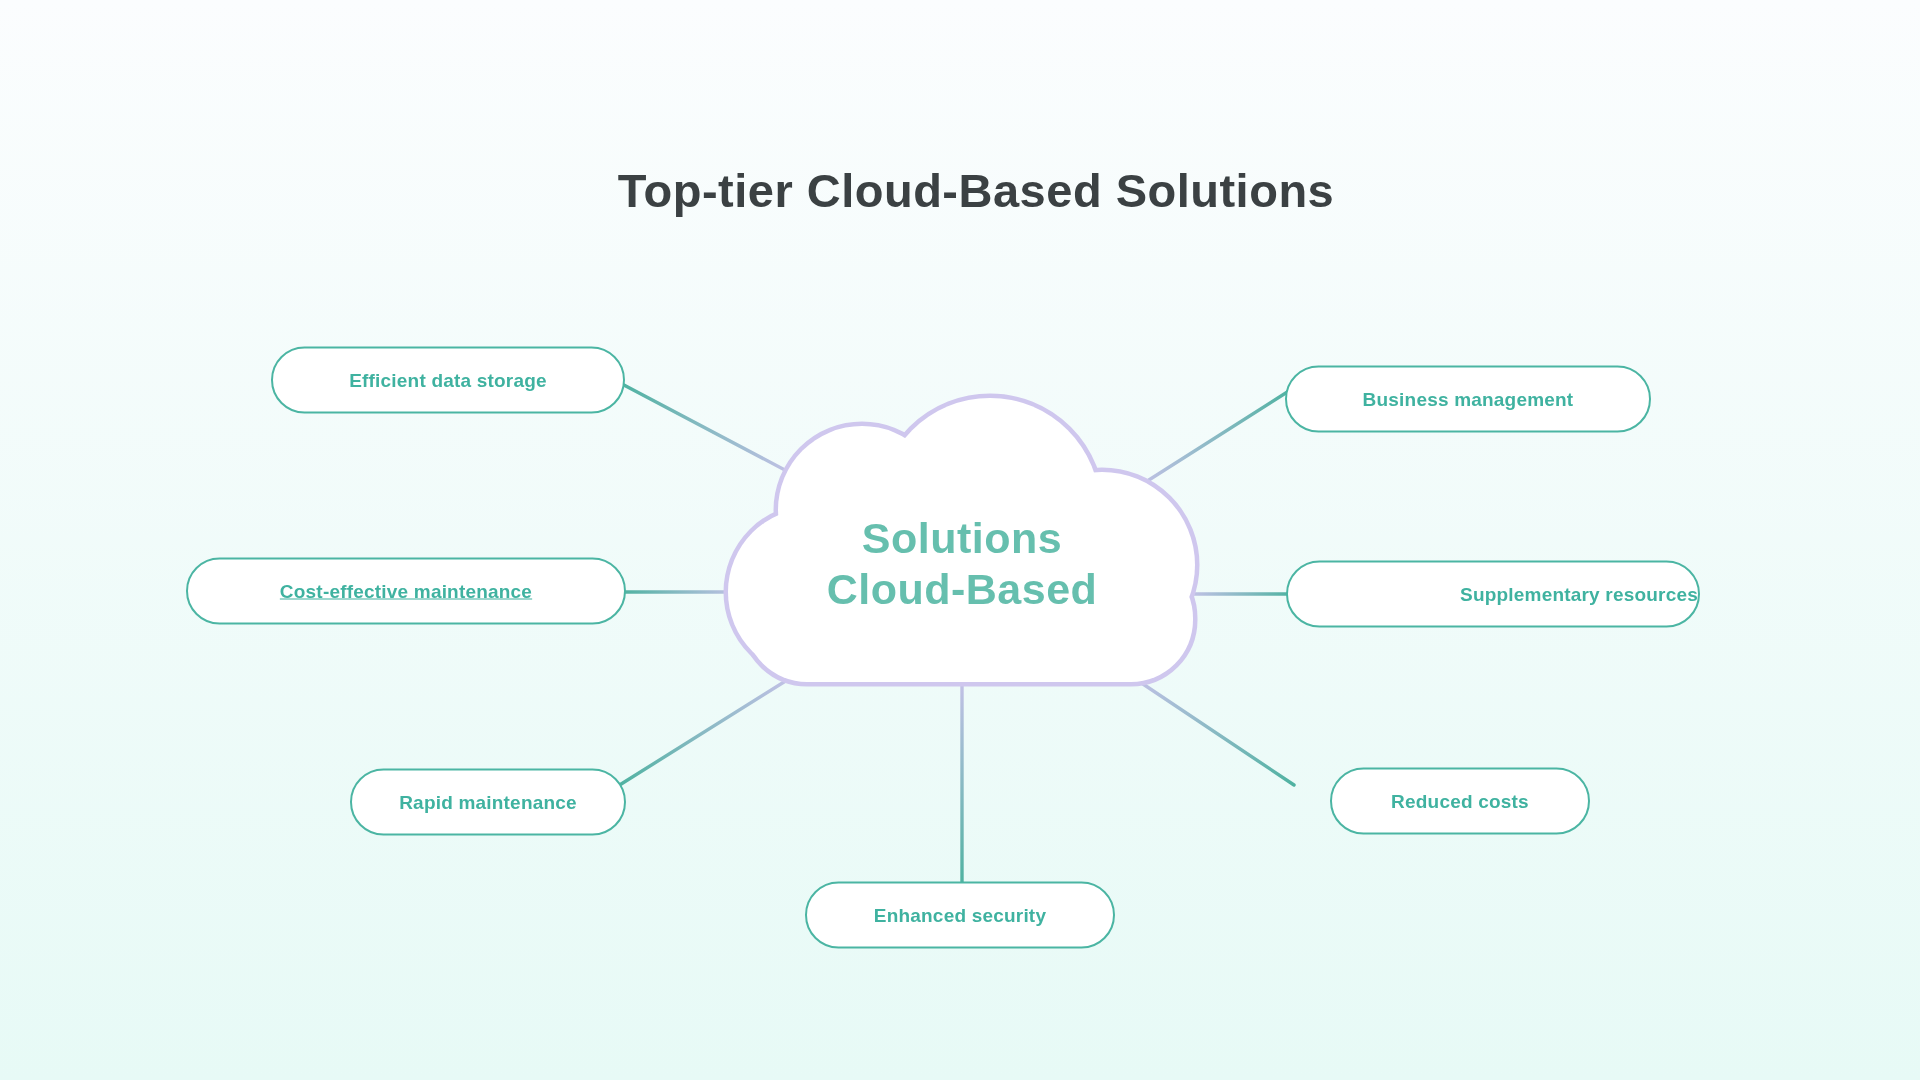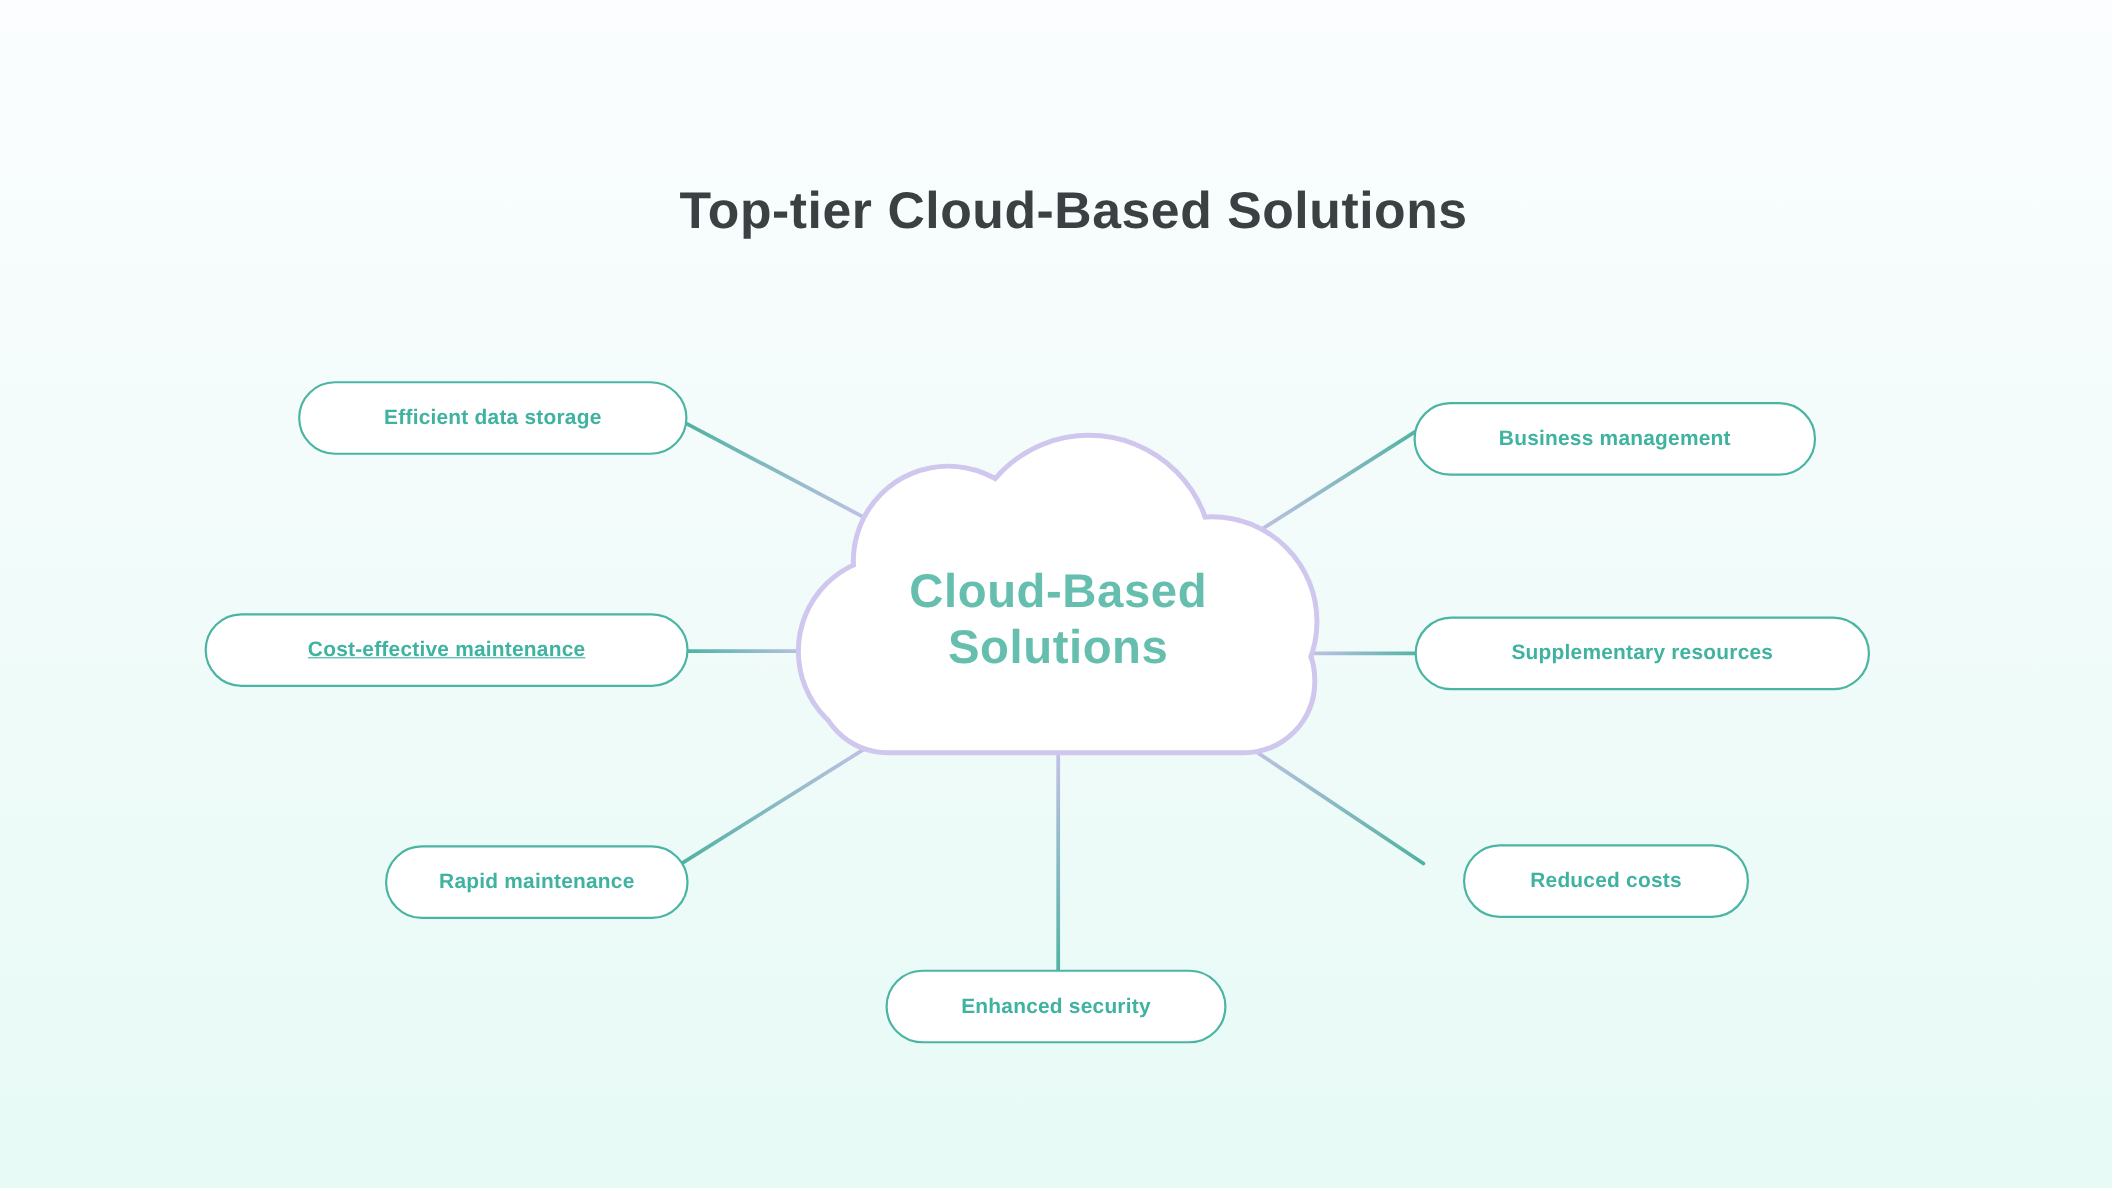--- a/index.html
+++ b/index.html
@@ -126,41 +126,41 @@
         <circle cx="1102" cy="565" r="93" fill="#ffffff"></circle>
         <circle cx="812" cy="592" r="84" fill="#ffffff"></circle>
         <rect x="745" y="556" width="448" height="126" rx="62" fill="#ffffff"></rect>
       </g>
     </g>
   </svg>
 
   <div class="title">Top-tier Cloud-Based Solutions</div>
 
   <div class="cloud-label">
+    <div>Solutions</div>
     <div>Cloud-Based</div>
-    <div>Solutions</div>
   </div>
 
   <div id="nodes-layer">
       <div class="pill" style="left: 448px; top: 380px; width: 354px;">
         <span>Efficient data storage</span>
       </div>
       <div class="pill" style="left: 406px; top: 591px; width: 440px; text-decoration: underline;">
         <span>Cost-effective maintenance</span>
       </div>
       <div class="pill" style="left: 488px; top: 802px; width: 276px;">
         <span>Rapid maintenance</span>
       </div>
       <div class="pill" style="left: 960px; top: 915px; width: 310px; justify-content: center;">
         <span>Enhanced security</span>
       </div>
       <div class="pill" style="left: 1460px; top: 801px; width: 260px;">
         <span>Reduced costs</span>
       </div>
-      <div class="pill" style="left: 1493px; top: 594px; width: 414px;">
+      <div class="pill" style="left: 1493px; top: 594px; width: 414px; justify-content: flex-end;">
         <span>Supplementary resources</span>
       </div>
       <div class="pill" style="left: 1468px; top: 383px; width: 366px; margin-top: 16px;">
         <span>Business management</span>
       </div>
     </div>
 
 </div>
 
 </body></html>

